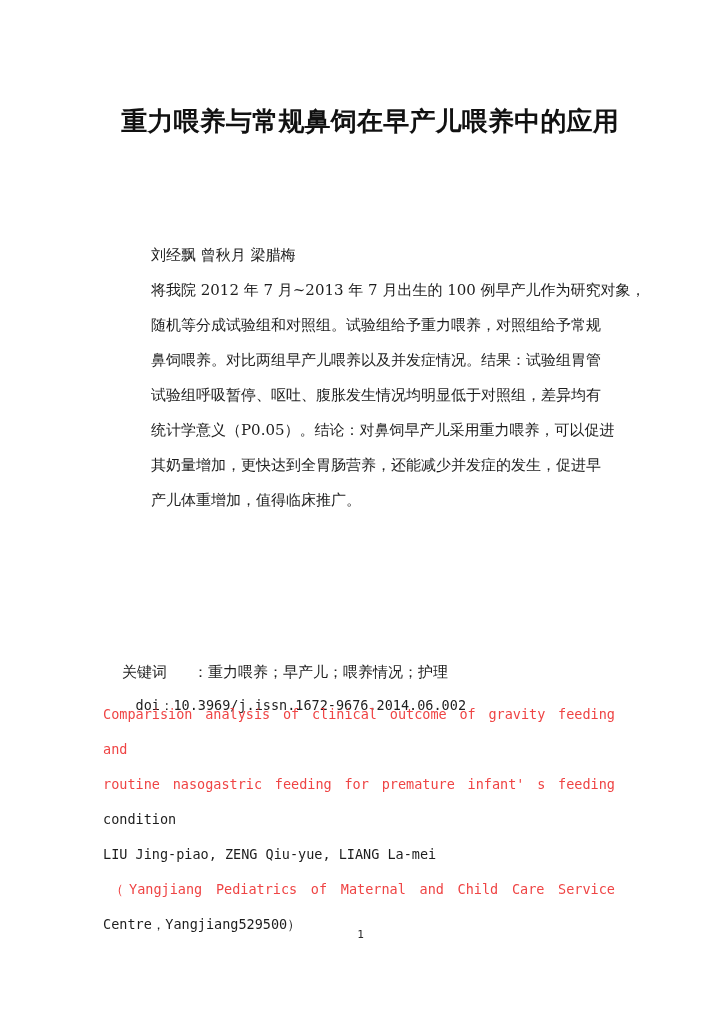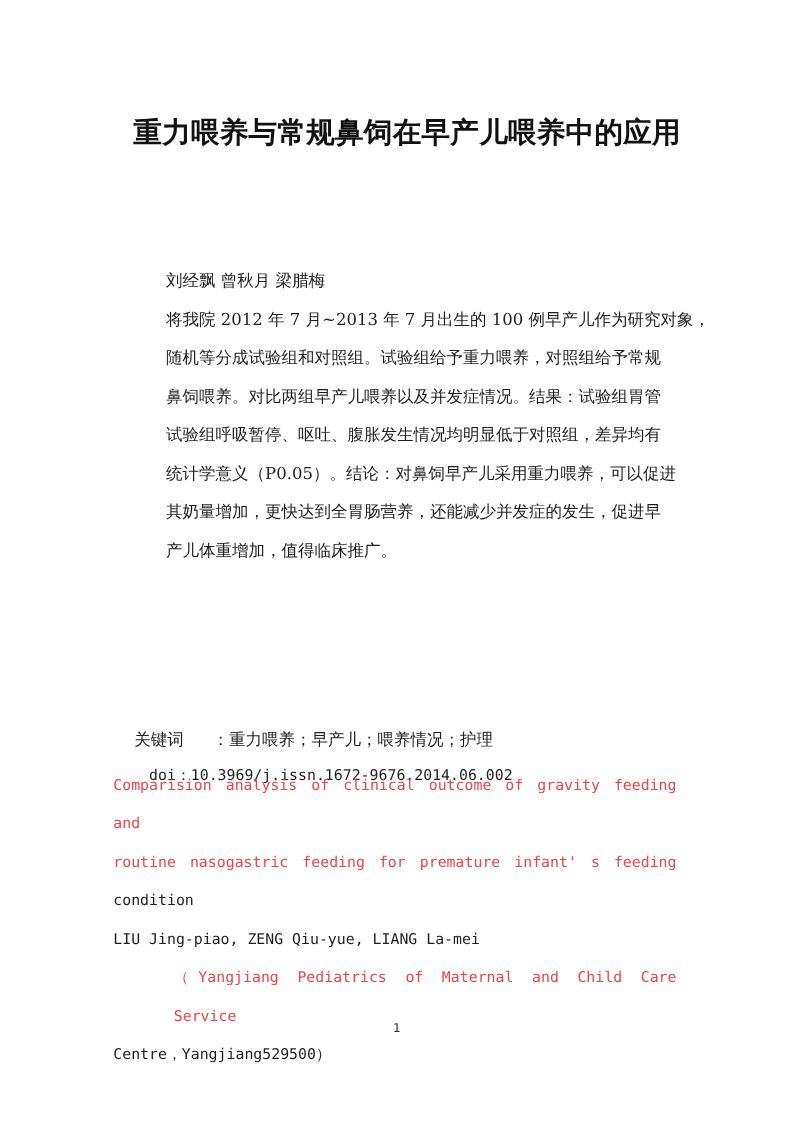--- a/index.html
+++ b/index.html
@@ -78,21 +78,20 @@
     font-family: "DejaVu Sans Mono", "Liberation Mono", monospace;
     font-size: 13.5px;
     line-height: 35px;
     color: #ef4444;
     text-align: justify;
     text-align-last: justify;
     white-space: normal;
   }
   .indent-one {
     padding-left: 7px;
-    margin-left: 48px;
   }
 
   
   .doi-line {
     position: absolute;
     left: 103px;
     top: 660px;
     font-family: "DejaVu Sans Mono", "Liberation Mono", monospace;
     font-size: 13.5px;
     line-height: 30px;

